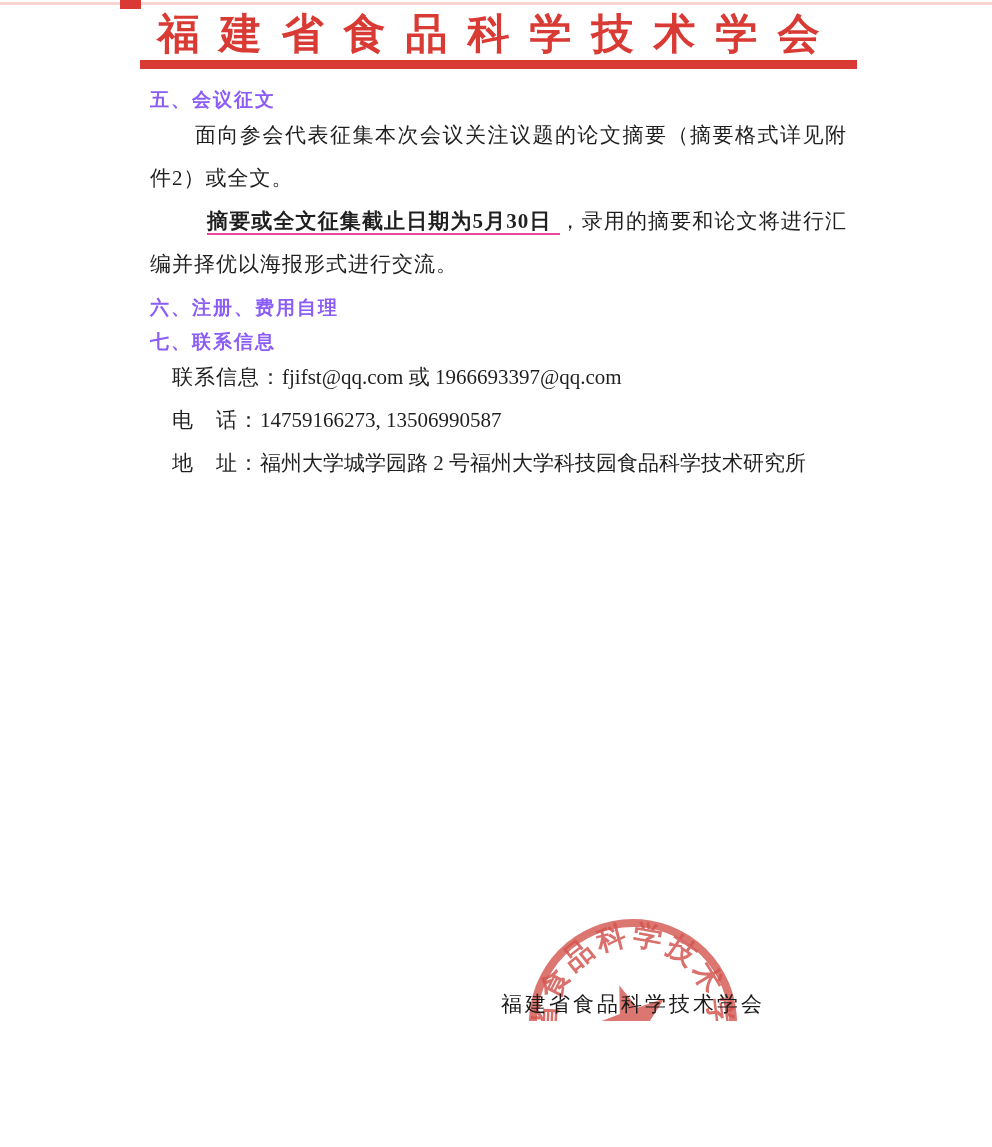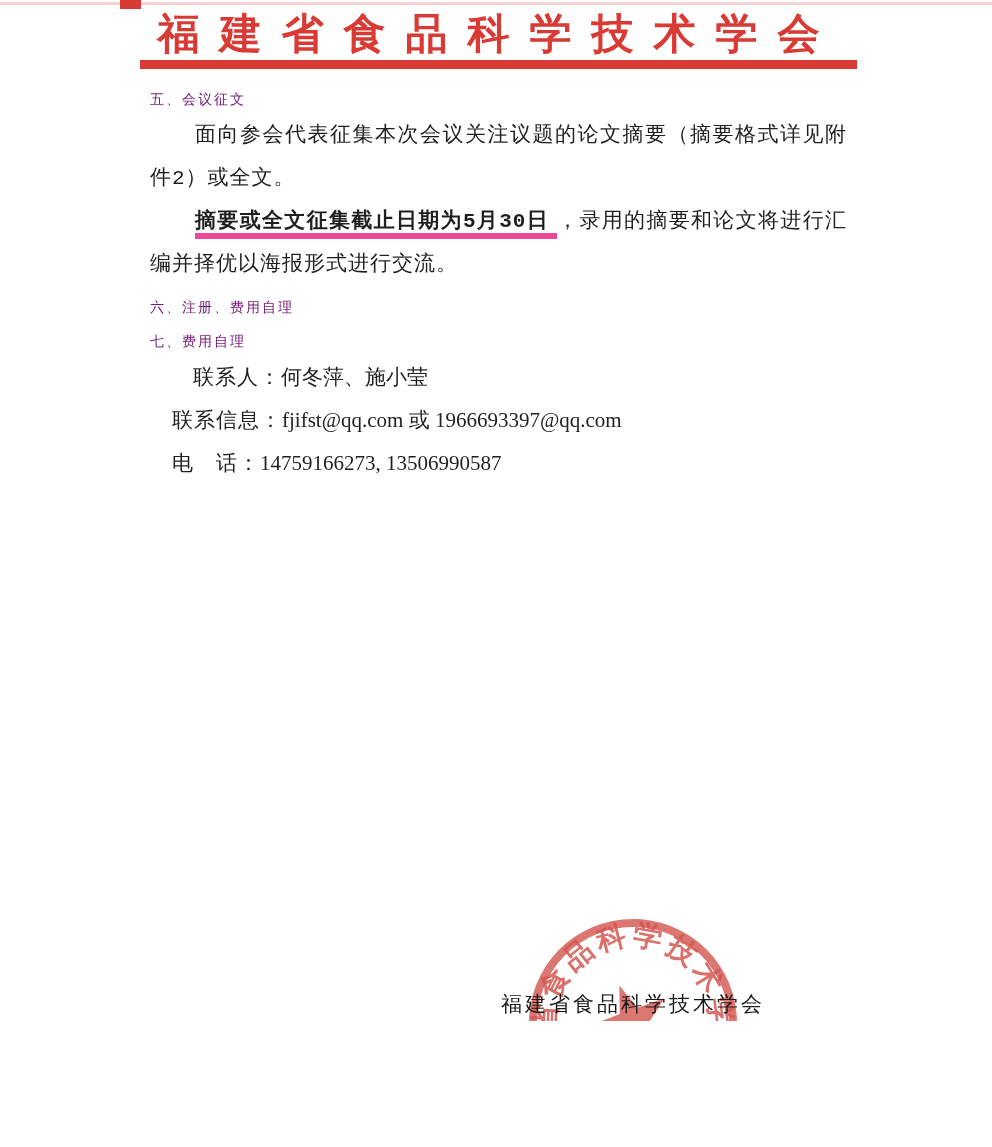--- a/index.html
+++ b/index.html
@@ -40,39 +40,39 @@
     height: 9px;
     background: #d93a33;
   }
   
   .doc-body {
     position: absolute; top: 70px; left: 150px; width: 697px;
     font-size: 21px;
     line-height: 43px;
   }
   h2.sec-heading {
-    font-size: 14px;
+    font-size: 19px;
     line-height: 28px;
-    font-weight: normal;
-    color: #701a75;
+    font-weight: bold;
+    color: #8b5cf6;
     letter-spacing: 2px;
   }
   .h-s5 { margin-top: 16px; }
   .h-s6 { margin-top: 8px; }
   .h-s7 { margin-top: 6px; }
   p.body-par {
     text-indent: 45px;
     text-align: justify;
     letter-spacing: 1px;
-    font-family: Liberation Mono, monospace;
   }
   .emph {
     font-weight: bold;
-    border-bottom: 6px solid #ec4899;
+    border-bottom: 2px solid #ec4899;
     padding-right: 8px;
+    margin-left: 12px;
   }
   .contact-line { padding-left: 22px; white-space: nowrap; }
   .contact-line.extra-indent { padding-left: 43px; }
   .contact-label { letter-spacing: 1px; }
   
   .sign-block {
     position: absolute; left: 498px; top: 888px; width: 270px;
     text-align: center; z-index: 2;
   }
   .sign-org {
@@ -104,28 +104,28 @@
   </div>
 
   <div class="doc-body">
 
     <h2 class="sec-heading h-s5">五、会议征文</h2>
     <p class="body-par">面向参会代表征集本次会议关注议题的论文摘要（摘要格式详见附件2）或全文。</p>
     <p class="body-par"><span class="emph">摘要或全文征集截止日期为5月30日</span><span>，录用的摘要和论文将进行汇编并择优以海报形式进行交流。</span></p>
 
     <h2 class="sec-heading h-s6">六、注册、费用自理</h2>
 
-    <h2 class="sec-heading h-s7">七、费用自理</h2>
+    <h2 class="sec-heading h-s7">七、联系信息</h2>
 
-    <p class="contact-line extra-indent"><span class="contact-label">联系人：</span><span>何冬萍、施小莹</span></p>
 
     <p class="contact-line"><span class="contact-label">联系信息：</span><span>fjifst@qq.com 或 1966693397@qq.com</span></p>
 
     <p class="contact-line"><span class="contact-label">电　话：</span><span>14759166273, 13506990587</span></p>
 
+    <p class="contact-line"><span class="contact-label">地　址：</span><span>福州大学城学园路 2 号福州大学科技园食品科学技术研究所</span></p>
 
 
   </div>
 
   <svg class="stamp-svg" width="270" height="270" viewBox="0 0 270 270">
     <g opacity="0.85" transform="rotate(-12 135 135)">
       <circle cx="135" cy="135" r="100" fill="none" stroke="#cc3a33" stroke-width="8" opacity="0.82"></circle>
       <path id="stamp-arc" d="M 79.8 190.2 A 78 78 0 1 1 190.2 190.2" fill="none"></path>
       <text font-size="29" fill="#cc3a33" opacity="0.85" font-weight="bold">
         <textPath href="#stamp-arc" startOffset="0" textLength="360" lengthAdjust="spacing">福建省食品科学技术学会</textPath>

